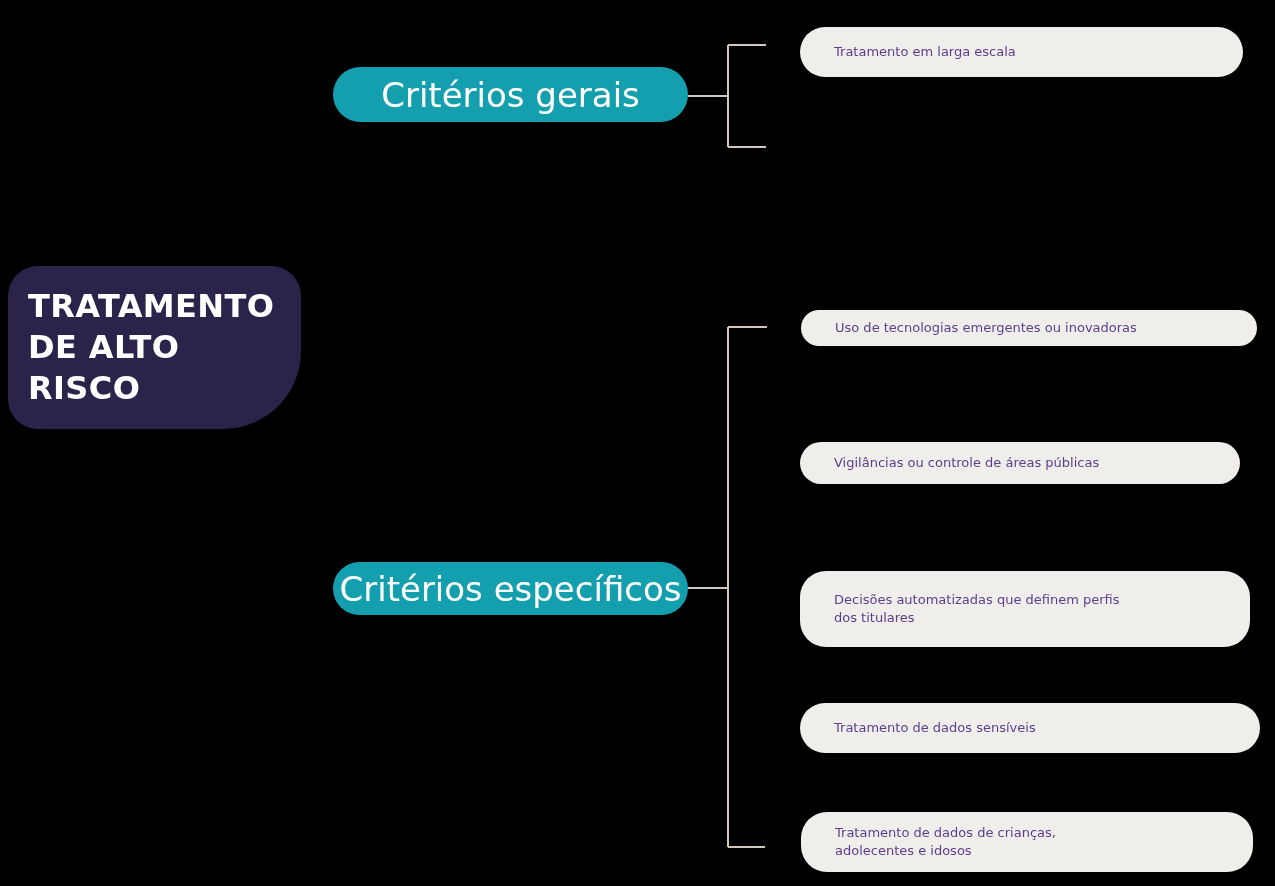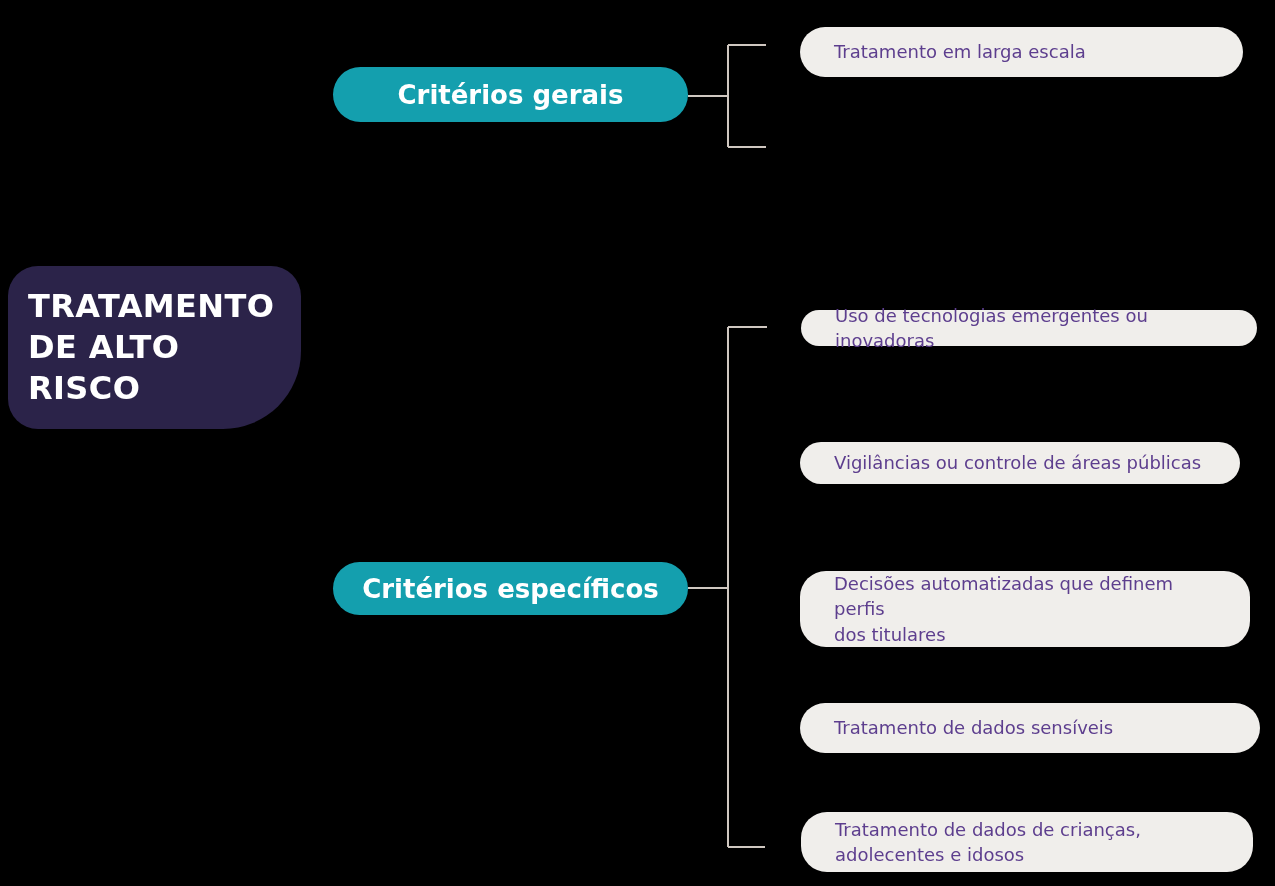--- a/index.html
+++ b/index.html
@@ -17,25 +17,25 @@
   .root{
     left:8px;top:266px;width:293px;height:163px;
     background:var(--root-bg);color:var(--root-text);
     border-radius:30px 30px 78px 30px;
     font-size:32px;font-weight:bold;line-height:1.28;letter-spacing:.4px;
     padding-left:20px;white-space:pre-line;
   }
   .pill{
     background:var(--branch-bg);color:var(--branch-text);
     border-radius:28px;justify-content:center;
-    font-size:26px;font-weight:bold;white-space:nowrap;
+    font-size:34px;font-weight:normal;white-space:nowrap;
   }
   .leaf{
     background:var(--leaf-bg);color:var(--leaf-text);
-    border-radius:26px;font-size:18px;line-height:1.4;
+    border-radius:26px;font-size:13px;line-height:1.4;
     padding:0 22px 0 34px;white-space:pre-line;
   }
 </style>
 </head>
 <body>
 
 <div class="canvas">
 
   <svg class="connectors" width="1275" height="886" viewBox="0 0 1275 886" aria-hidden="true">
     <path d="M688 96 H728 M728 45 V147 M728 45 H766 M728 147 H766"></path>

